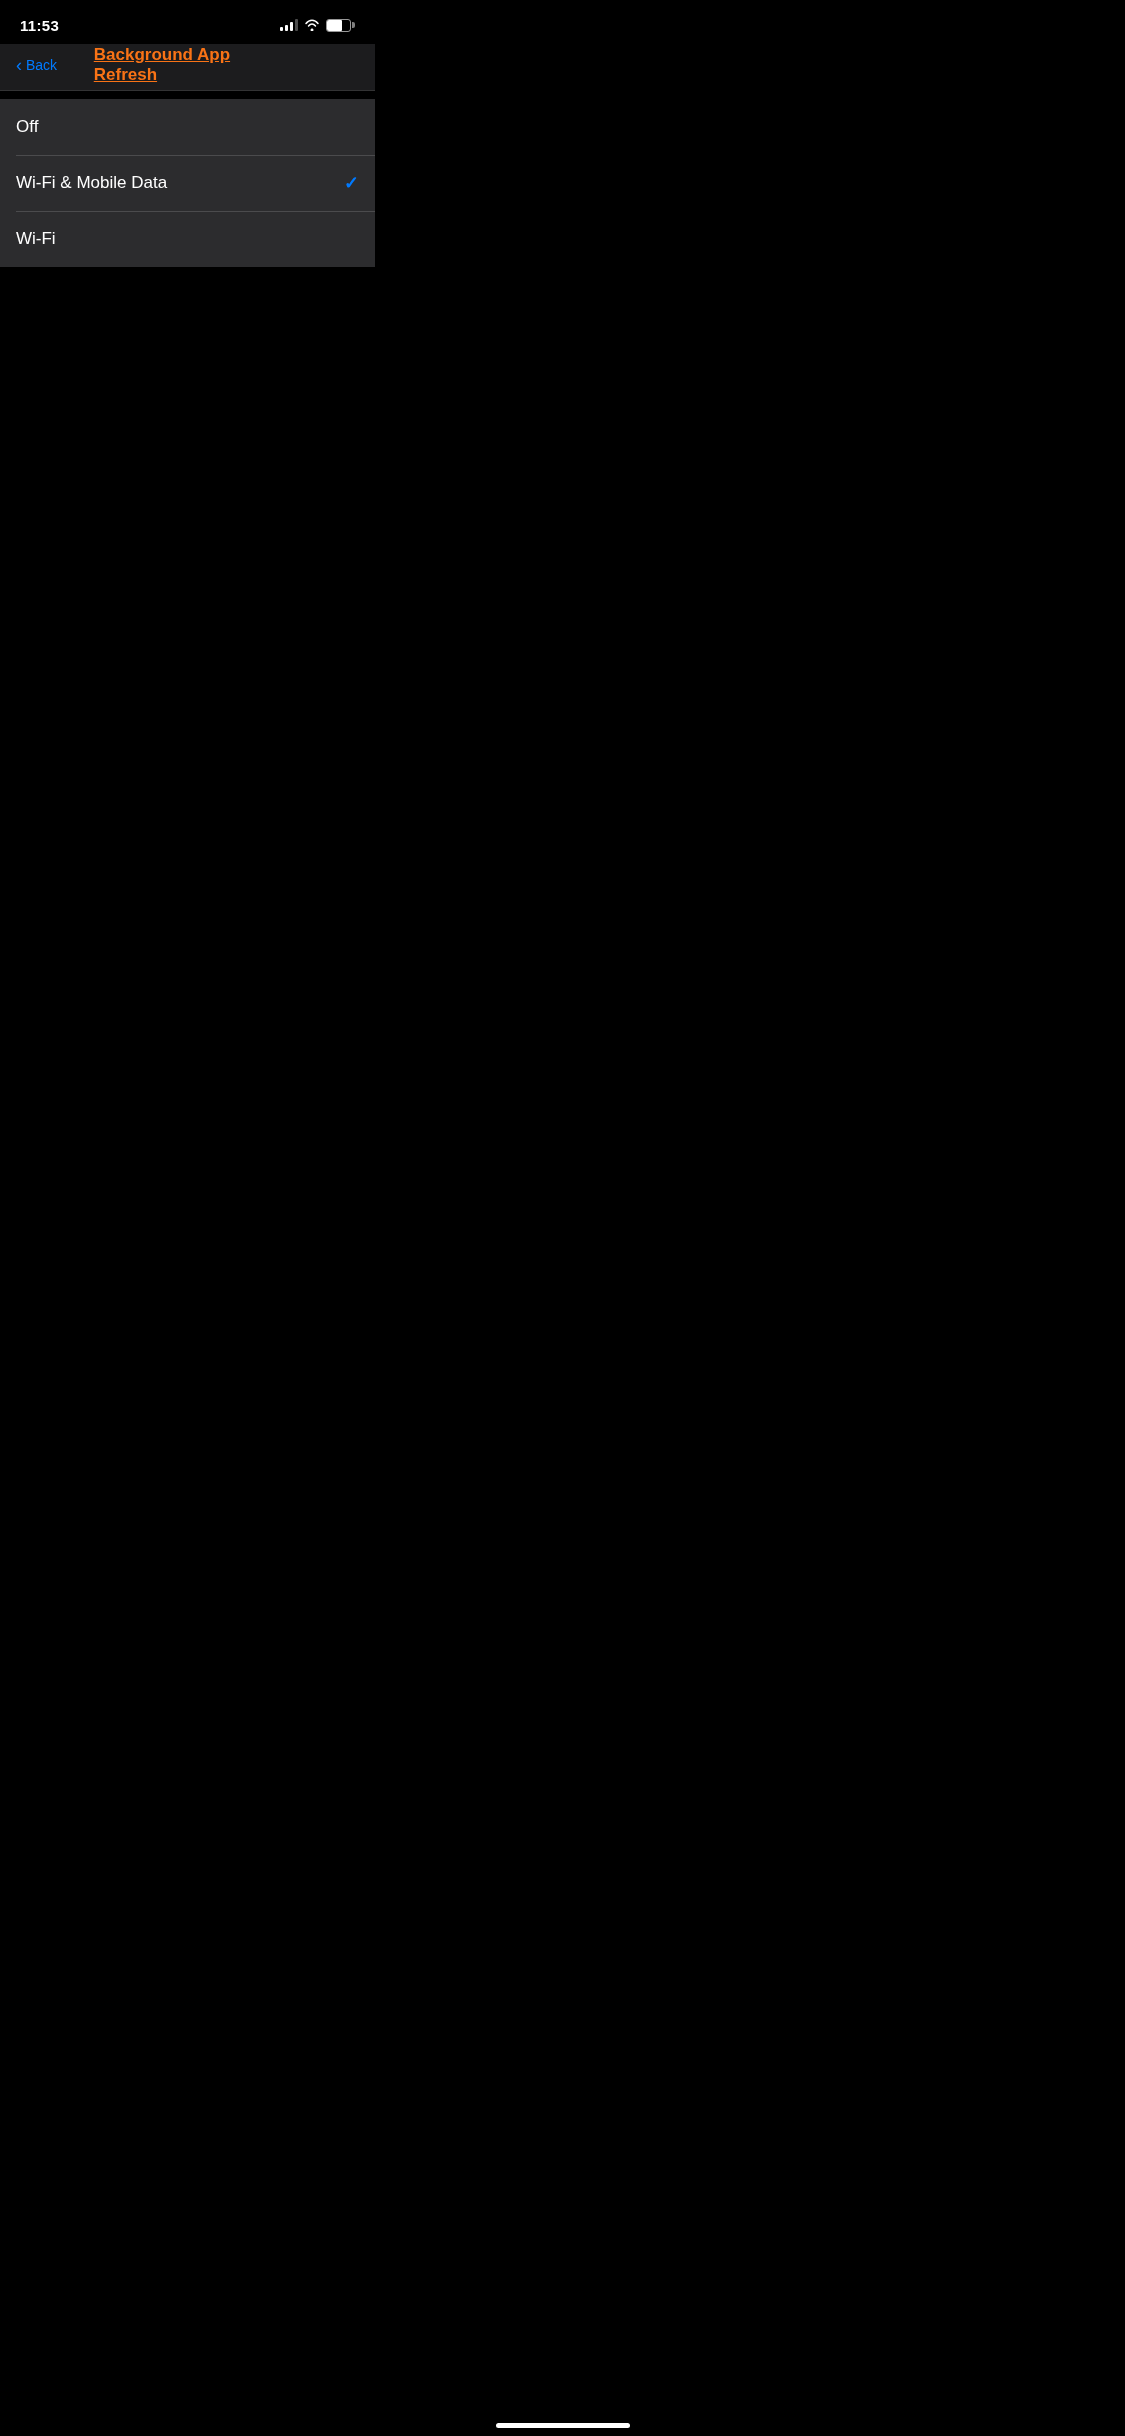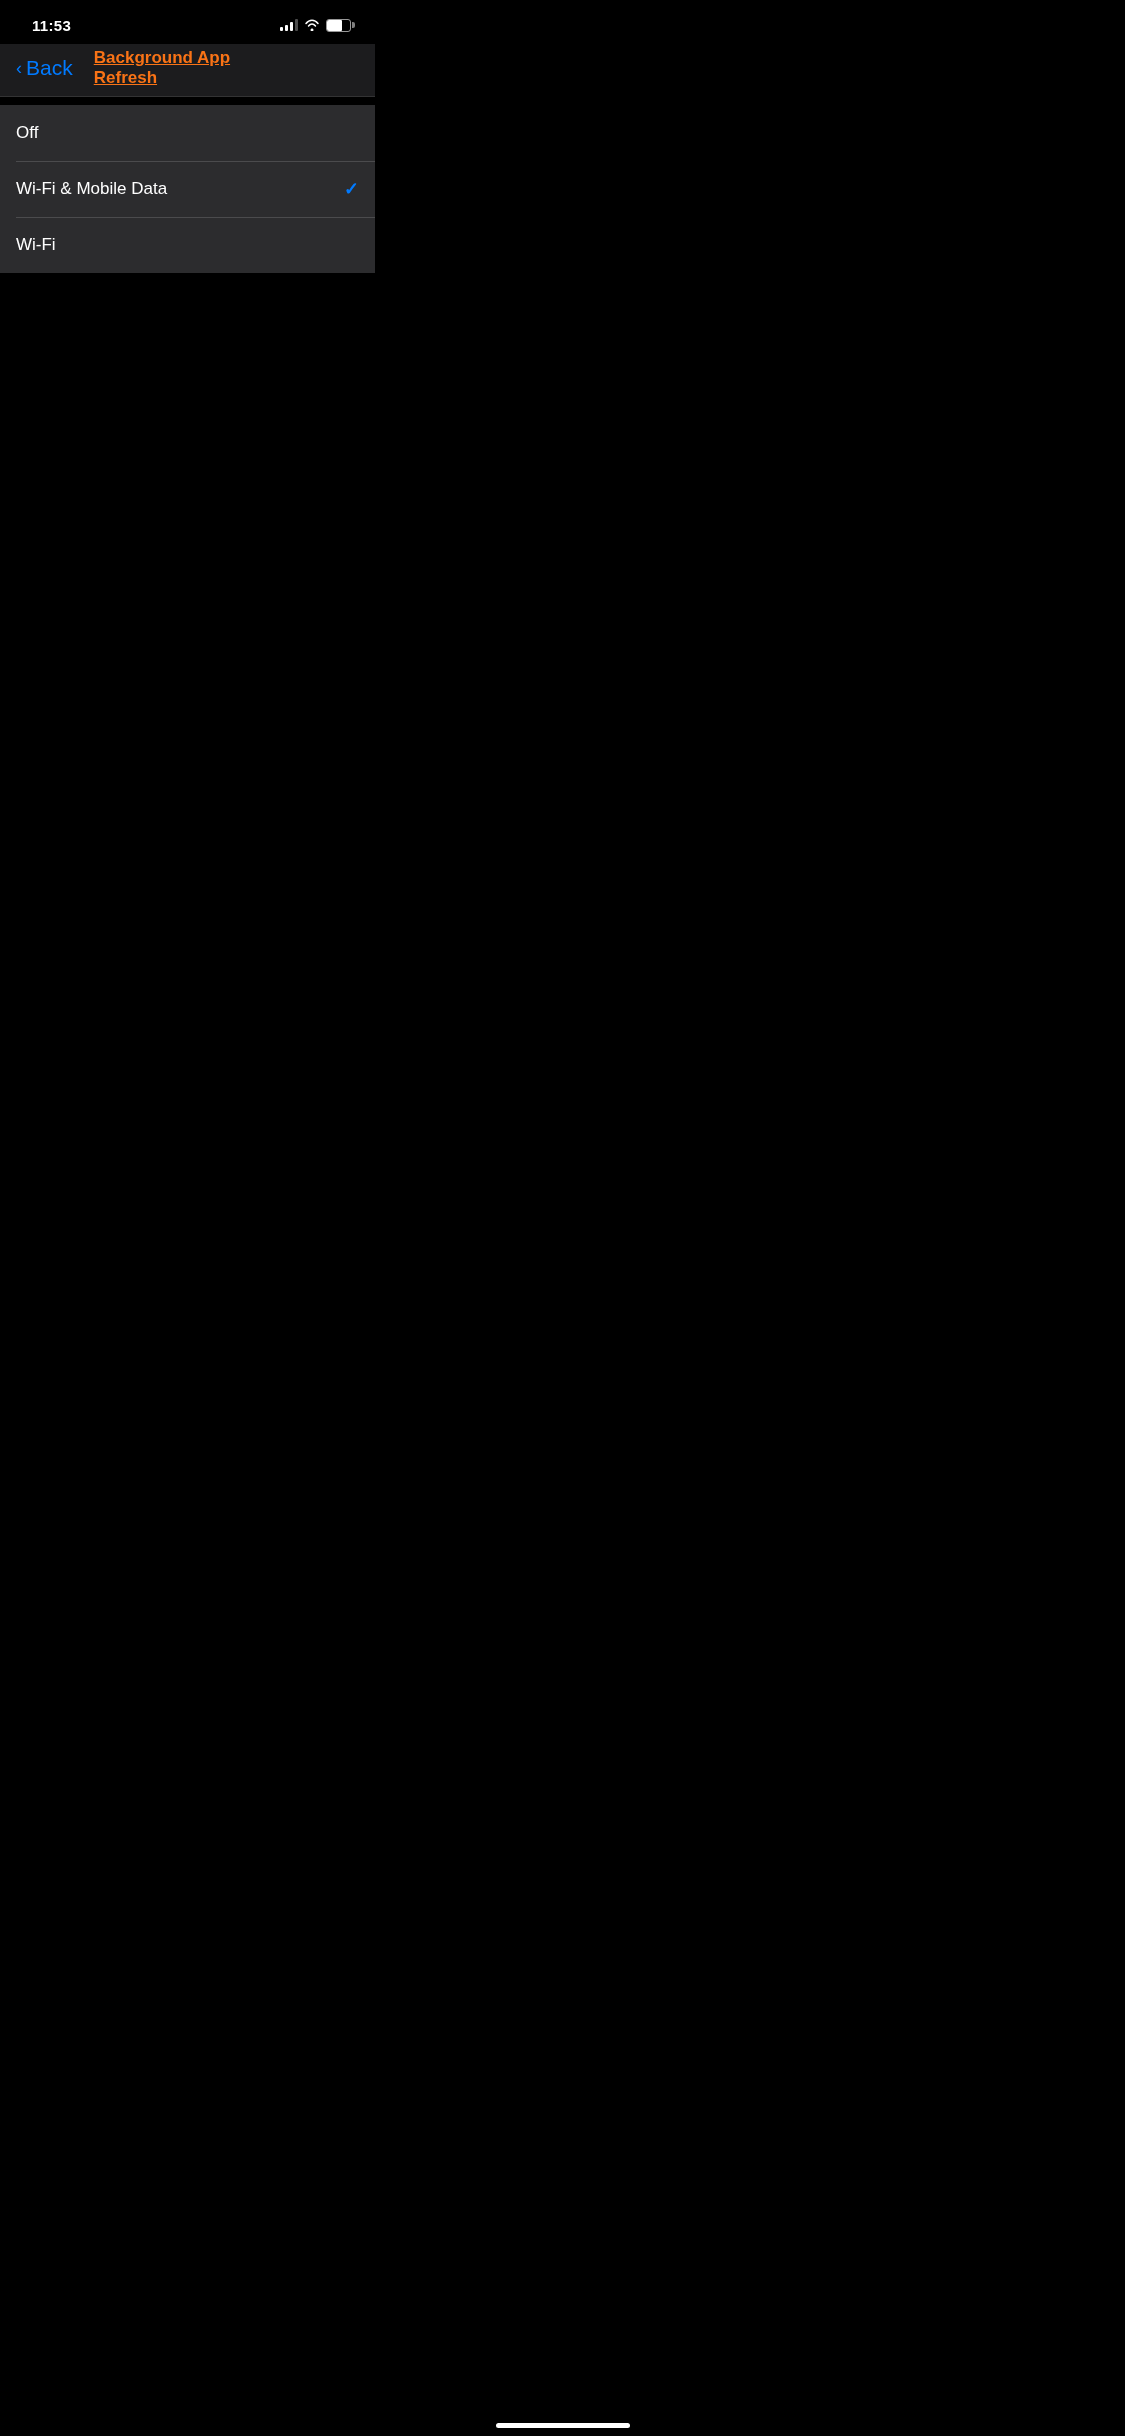--- a/index.html
+++ b/index.html
@@ -17,21 +17,21 @@
       color: #ffffff;
       position: relative;
       overflow-x: hidden;
     }
 
     
     .status-bar {
       display: flex;
       justify-content: space-between;
       align-items: center;
-      padding: 14px 20px 8px 32px;
+      padding: 14px 20px 8px 20px;
       height: 44px;
     }
 
     .status-time {
       font-size: 15px;
       font-weight: 600;
       color: #ffffff;
       letter-spacing: 0.3px;
     }
 
@@ -107,21 +107,21 @@
 
     .back-chevron {
       color: #007AFF;
       font-size: 18px;
       font-weight: 300;
       line-height: 1;
     }
 
     .back-label {
       color: #007AFF;
-      font-size: 21px;
+      font-size: 14px;
       font-weight: 400;
     }
 
     .nav-title {
       font-size: 17px;
       font-weight: 600;
       color: #f97316;
       position: absolute;
       left: 50%;
       transform: translateX(-50%);

